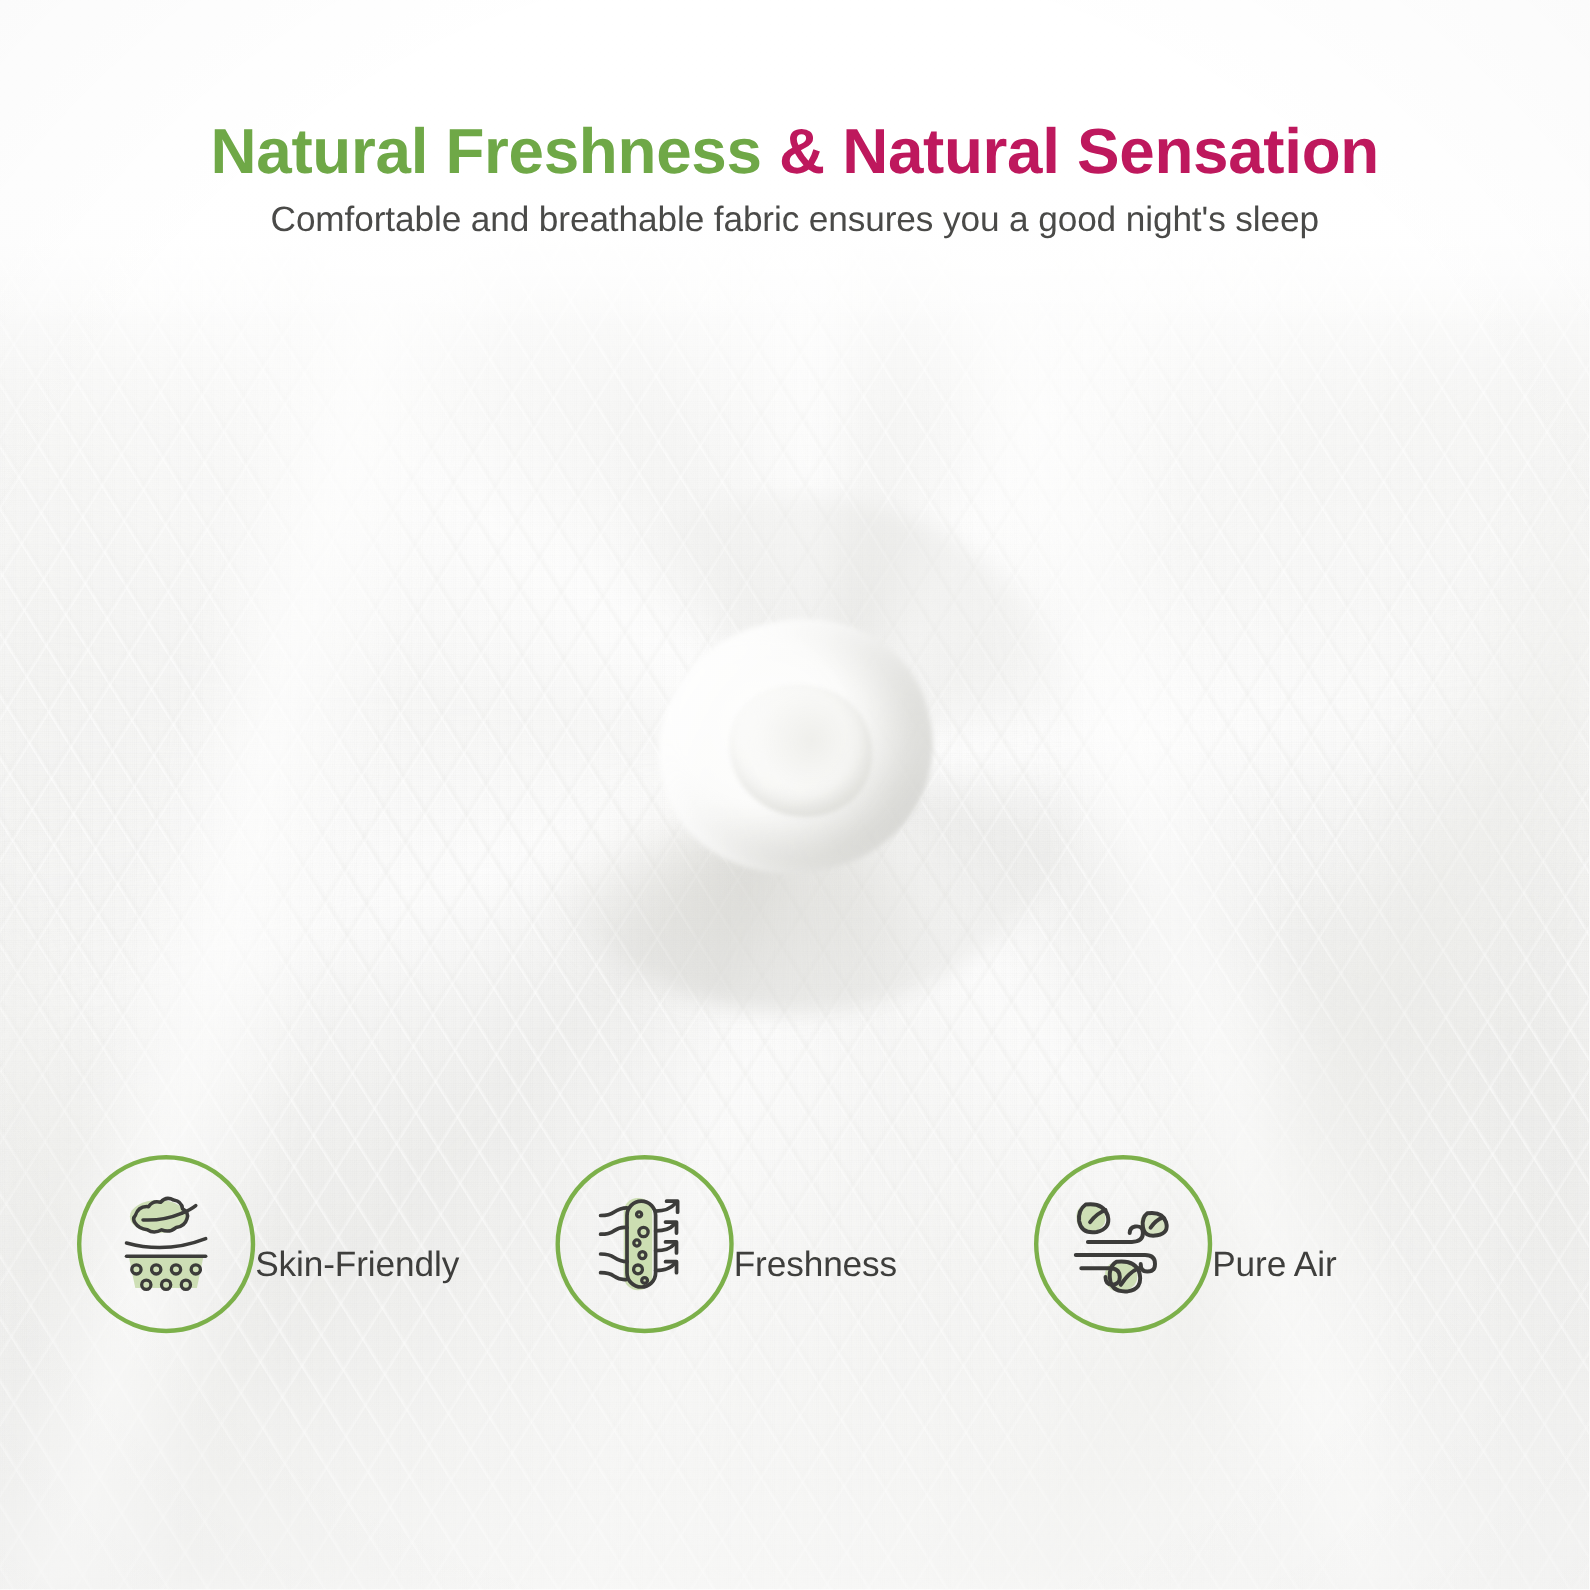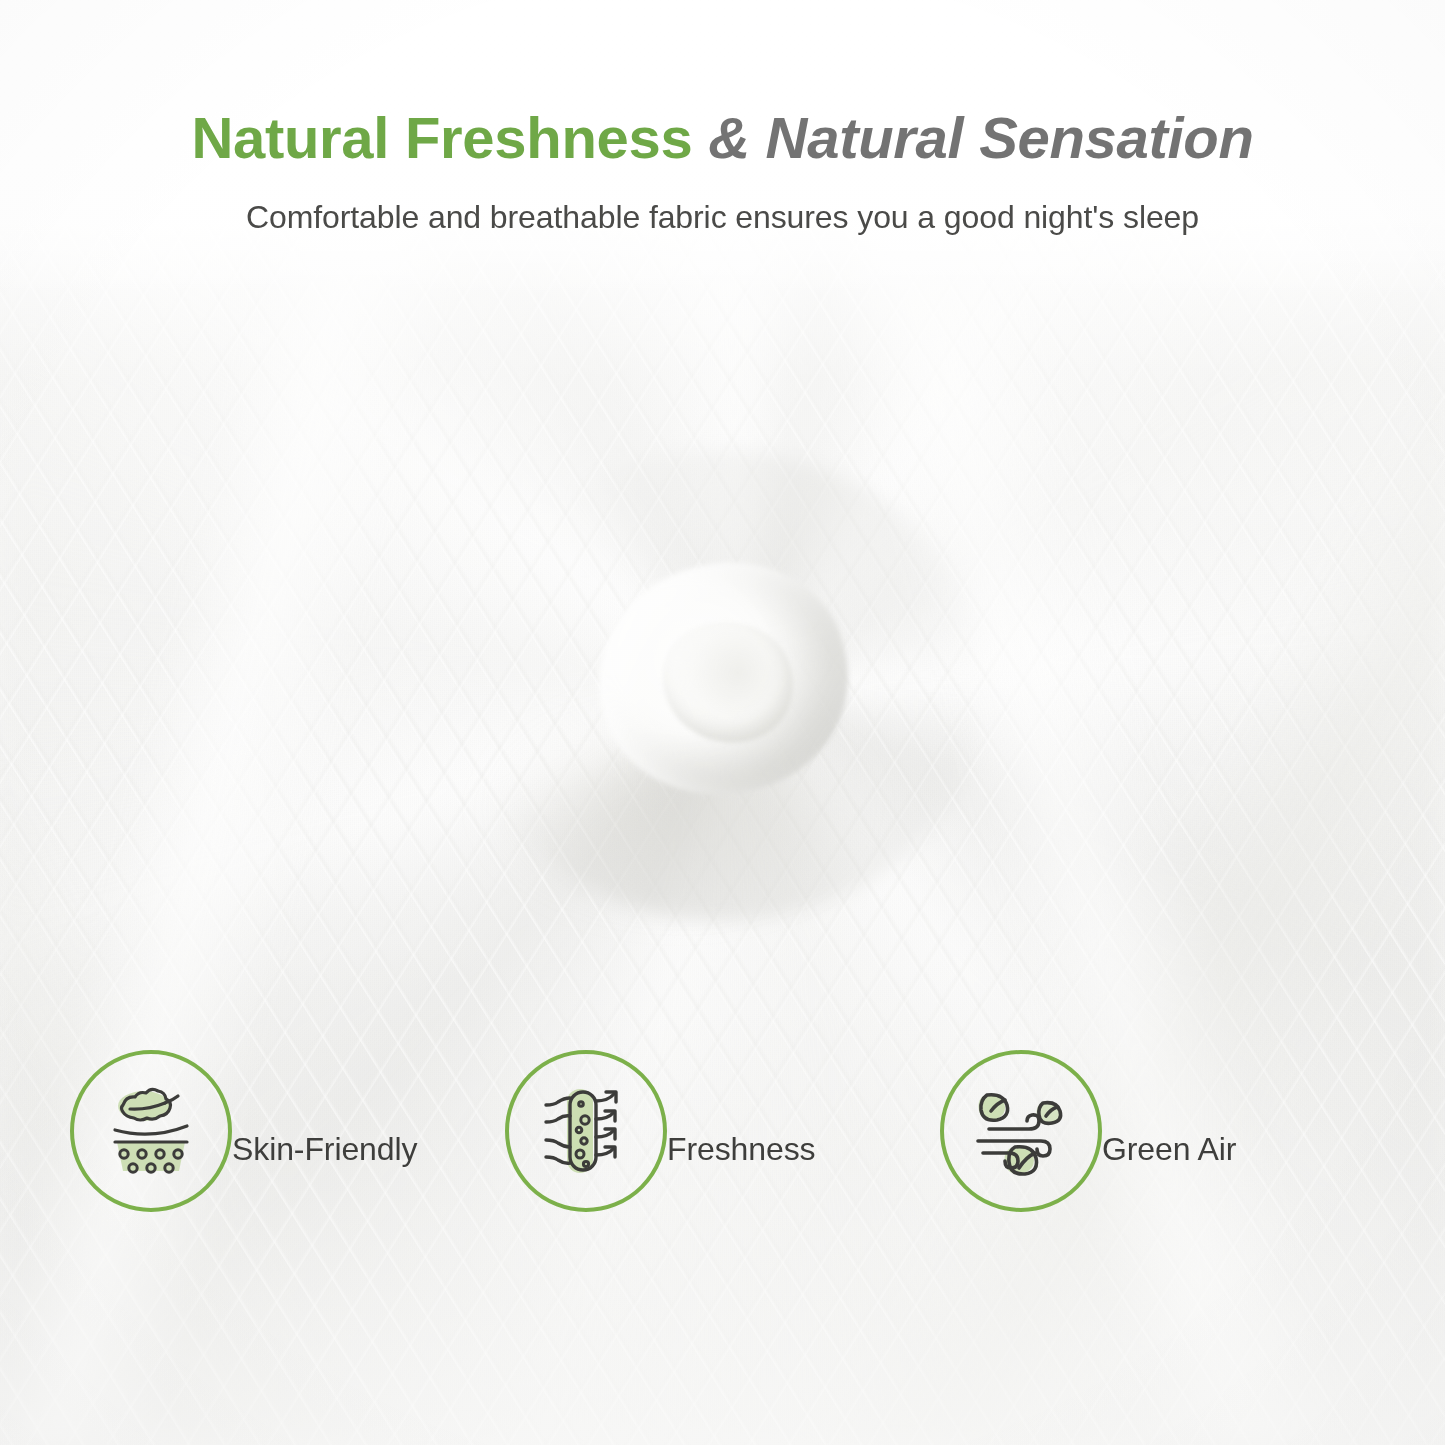--- a/index.html
+++ b/index.html
@@ -182,24 +182,24 @@
   .headline {
     font-size: 58px;
     font-weight: 700;
     letter-spacing: -0.3px;
     line-height: 1.05;
     margin: 0;
     white-space: nowrap;
     color: #3c3c3a;
   }
   .headline .accent { color: #6fa847; }
-  .headline .dark   { color: #737373; font-style: italic; }
+  .headline .dark   { color: #be185d; }
 
   .subhead {
-    margin: 30px 0 0 0;
+    margin: 12px 0 0 0;
     font-size: 32px;
     font-weight: 400;
     color: #4a4a48;
     letter-spacing: -0.1px;
     white-space: nowrap;
   }
 
   
   .features {
     position: absolute;
@@ -356,17 +356,17 @@
             <path d="M50 89 q7 -11 16 -15"></path>
 
             <path d="M20 50 H60 q10 0 10 -8 q0 -7 -7 -6 q-5 1 -5 6"></path>
 
             <path d="M9 62 H72 q9 0 9 8 q0 7 -7 7 q-6 0 -6 -7"></path>
 
             <path d="M14 74 H40 q9 0 9 8 q0 7 -7 7 q-6 0 -6 -7"></path>
           </g>
         </svg>
       </div>
-      <div class="feature-label">Green Air</div>
+      <div class="feature-label">Pure Air</div>
     </div>
 
   </div>
 </div>
 
 </body></html>

